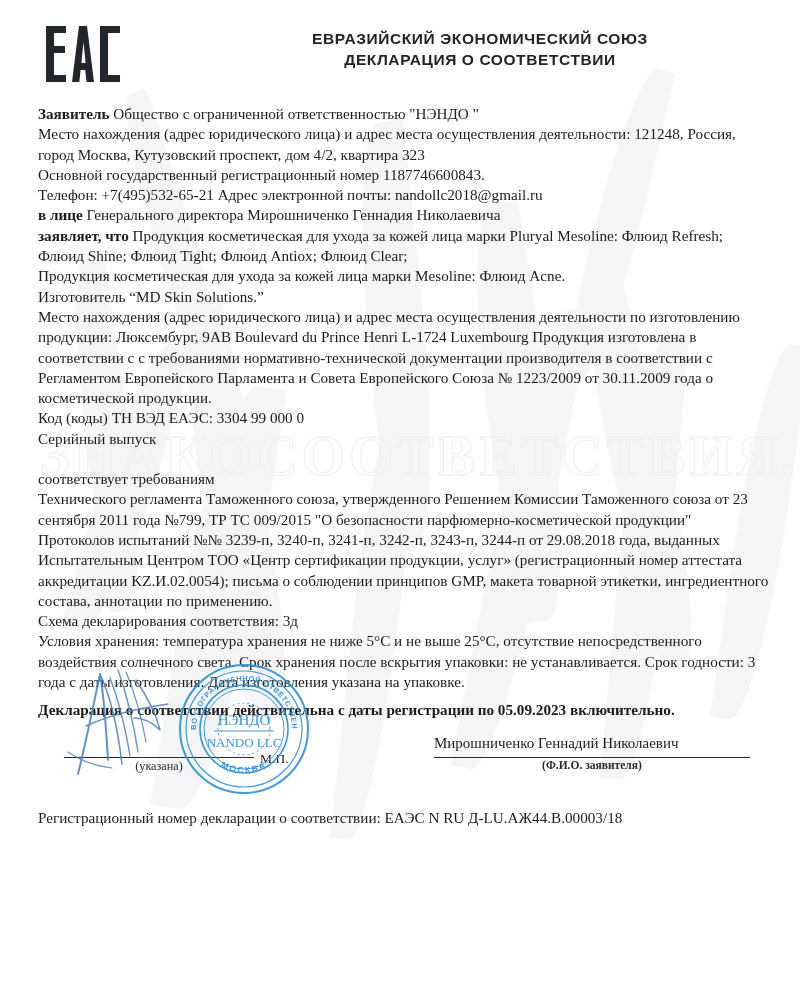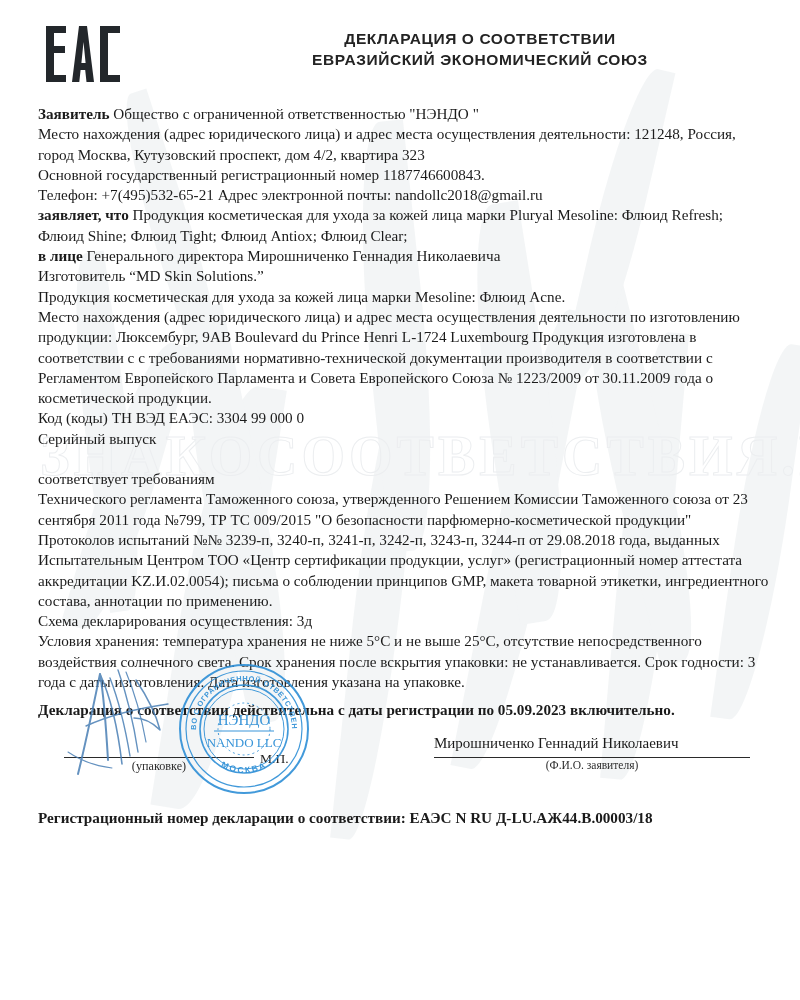--- a/index.html
+++ b/index.html
@@ -152,28 +152,29 @@
     font-size: 15px;
   }
   #sig-right-caption {
     position: absolute;
     left: 396px;
     top: 20px;
     width: 316px;
     text-align: center;
     font-size: 11.5px;
     color: #2b2b2b;
+    font-weight: bold;
   }
 
   
   #footer-reg {
     padding: 10px 28px 0 38px;
     font-size: 15.2px;
     line-height: 24px;
-    font-weight: 700;
+    font-weight: 400;
   }
 
   
   #ink-signature {
     position: absolute;
     left: 60px;
     top: 656px;
     width: 190px;
     height: 130px;
     z-index: 4;
@@ -224,69 +225,69 @@
           <path d="M2 2 h20 v7 h-12 v13 h11 v7 h-11 v22 h12 v7 h-20 z"></path>
 
           <path d="M28 58 l7 -56 h8 l7 56 h-7.5 l-1.3 -12 h-4.6 l-1.3 12 z M37.4 39 h4.2 l-2.1 -21 z"></path>
 
           <path d="M76 2 h-20 v56 h20 v-7 h-12 v-42 h12 z"></path>
         </g>
       </svg>
     </div>
 
     <div id="header-titles">
+      <div class="header-line">ЕВРАЗИЙСКИЙ ЭКОНОМИЧЕСКИЙ СОЮЗ</div>
       <div class="header-line">ДЕКЛАРАЦИЯ О СООТВЕТСТВИИ</div>
-      <div class="header-line">ЕВРАЗИЙСКИЙ ЭКОНОМИЧЕСКИЙ СОЮЗ</div>
     </div>
   </div>
 
   <div id="body-text">
 
     <p class="para"><span class="b">Заявитель</span><span> Общество с ограниченной ответственностью "НЭНДО "</span></p>
 
     <p class="para">Место нахождения (адрес юридического лица) и адрес места осуществления деятельности: 121248, Россия, город Москва, Кутузовский проспект, дом 4/2, квартира 323</p>
 
     <p class="para">Основной государственный регистрационный номер 1187746600843.</p>
 
     <p class="para">Телефон: +7(495)532-65-21 Адрес электронной почты: nandollc2018@gmail.ru</p>
 
+    <p class="para"><span class="b">в лице</span><span> Генерального директора Мирошниченко Геннадия Николаевича</span></p>
+
     <p class="para"><span class="b">заявляет, что</span><span> Продукция косметическая для ухода за кожей лица марки Pluryal Mesoline: Флюид Refresh; Флюид Shine; Флюид Tight; Флюид Antiox; Флюид Clear;</span></p>
 
-    <p class="para"><span class="b">в лице</span><span> Генерального директора Мирошниченко Геннадия Николаевича</span></p>
+    <p class="para">Продукция косметическая для ухода за кожей лица марки Mesoline: Флюид Acne.</p>
 
     <p class="para">Изготовитель “MD Skin Solutions.”</p>
 
-    <p class="para">Продукция косметическая для ухода за кожей лица марки Mesoline: Флюид Acne.</p>
-
     <p class="para">Место нахождения (адрес юридического лица) и адрес места осуществления деятельности по изготовлению продукции: Люксембург, 9AB Boulevard du Prince Henri L-1724 Luxembourg Продукция изготовлена в соответствии с с требованиями нормативно-технической документации производителя в соответствии с Регламентом Европейского Парламента и Совета Европейского Союза № 1223/2009 от 30.11.2009 года о косметической продукции.</p>
 
     <p class="para">Код (коды) ТН ВЭД ЕАЭС: 3304 99 000 0</p>
 
     <p class="para">Серийный выпуск</p>
 
     <p class="para bold-line">соответствует требованиям</p>
 
     <p class="para">Технического регламента Таможенного союза, утвержденного Решением Комиссии Таможенного союза от 23 сентября 2011 года №799, ТР ТС 009/2015 "О безопасности парфюмерно-косметической продукции"</p>
 
 
     <p class="para">Протоколов испытаний №№ 3239-п, 3240-п, 3241-п, 3242-п, 3243-п, 3244-п от 29.08.2018 года, выданных Испытательным Центром ТОО «Центр сертификации продукции, услуг» (регистрационный номер аттестата аккредитации KZ.И.02.0054); письма о соблюдении принципов GMP, макета товарной этикетки, ингредиентного состава, аннотации по применению.</p>
 
-    <p class="para">Схема декларирования осуществления: 3д</p>
+    <p class="para">Схема декларирования соответствия: 3д</p>
 
 
     <p class="para">Условия хранения: температура хранения не ниже 5°С и не выше 25°С, отсутствие непосредственного воздействия солнечного света. Срок хранения после вскрытия упаковки: не устанавливается. Срок годности: 3 года с даты изготовления. Дата изготовления указана на упаковке.</p>
   </div>
 
   <div id="sign-block">
 
     <p class="declared-valid">Декларация о соответствии действительна с даты регистрации по 05.09.2023 включительно.</p>
 
     <div id="sign-row">
       <div id="sig-left"></div>
-      <div id="sig-left-caption">(упаковке)</div>
+      <div id="sig-left-caption">(указана)</div>
 
       <div id="mp-label">М.П.</div>
 
       <div id="sig-right-name">Мирошниченко Геннадий Николаевич</div>
       <div id="sig-right"></div>
       <div id="sig-right-caption">(Ф.И.О. заявителя)</div>
     </div>
   </div>
 
   <div id="footer-reg">

